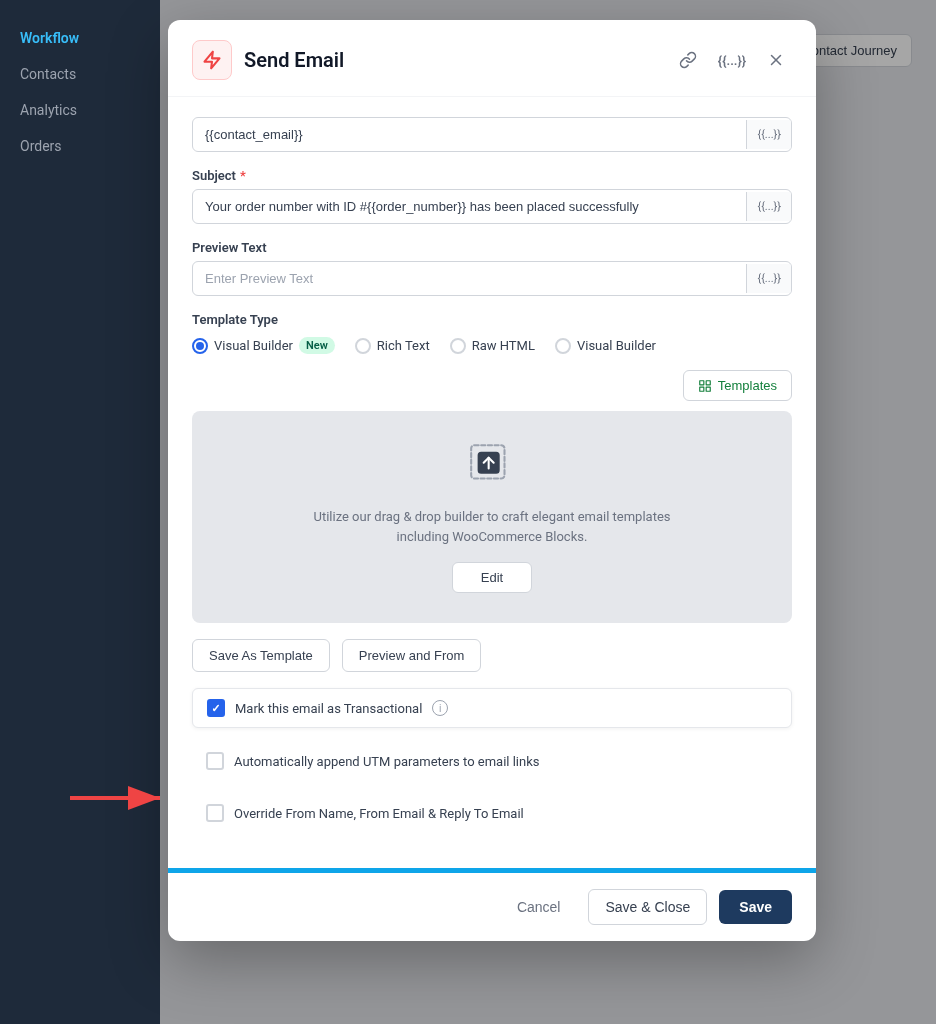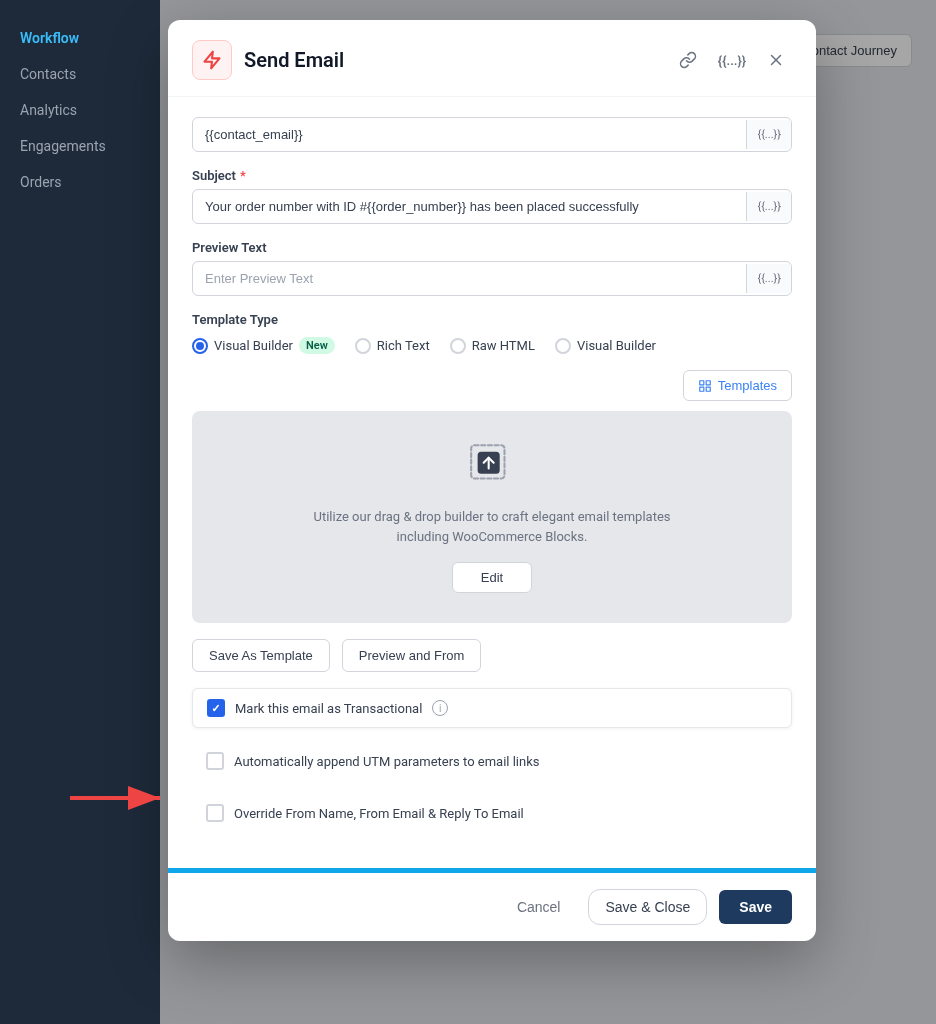--- a/index.html
+++ b/index.html
@@ -239,21 +239,21 @@
       margin-bottom: 10px;
     }
     .templates-btn {
       display: flex;
       align-items: center;
       gap: 6px;
       border: 1px solid #d1d5db;
       border-radius: 6px;
       padding: 7px 14px;
       font-size: 13px;
-      color: #3b82f6;
+      color: #15803d;
       cursor: pointer;
       background: white;
     }
 
     
     .editor-area {
       background: #e5e7eb;
       border-radius: 8px;
       padding: 30px 20px;
       display: flex;
@@ -385,21 +385,21 @@
       border: none;
       padding: 9px 16px;
       font-size: 14px;
       color: #6b7280;
       cursor: pointer;
       border-radius: 6px;
     }
     .save-close-btn {
       background: white;
       border: 1px solid #d1d5db;
-      border-radius: 12px;
+      border-radius: 6px;
       padding: 9px 16px;
       font-size: 14px;
       color: #374151;
       cursor: pointer;
     }
     .save-btn {
       background: #1e3a5f;
       border: none;
       border-radius: 6px;
       padding: 9px 20px;
@@ -414,21 +414,20 @@
     .modal-body::-webkit-scrollbar-track { background: #f1f1f1; }
     .modal-body::-webkit-scrollbar-thumb { background: #c1c1c1; border-radius: 3px; }
   </style>
 </head>
 <body>
 
 <div class="bg-sidebar">
   <div class="bg-sidebar-item active">Workflow</div>
   <div class="bg-sidebar-item">Contacts</div>
   <div class="bg-sidebar-item">Analytics</div>
-  <div class="bg-sidebar-item">Engagements</div>
   <div class="bg-sidebar-item">Orders</div>
 </div>
 
 <div class="bg-content">
   <div style="display:flex; justify-content:space-between; align-items:center; padding: 20px 24px 0;">
     <div class="bg-page-title">Workflow</div>
     <button class="bg-view-journey-btn">View Contact Journey</button>
   </div>
 </div>
 

